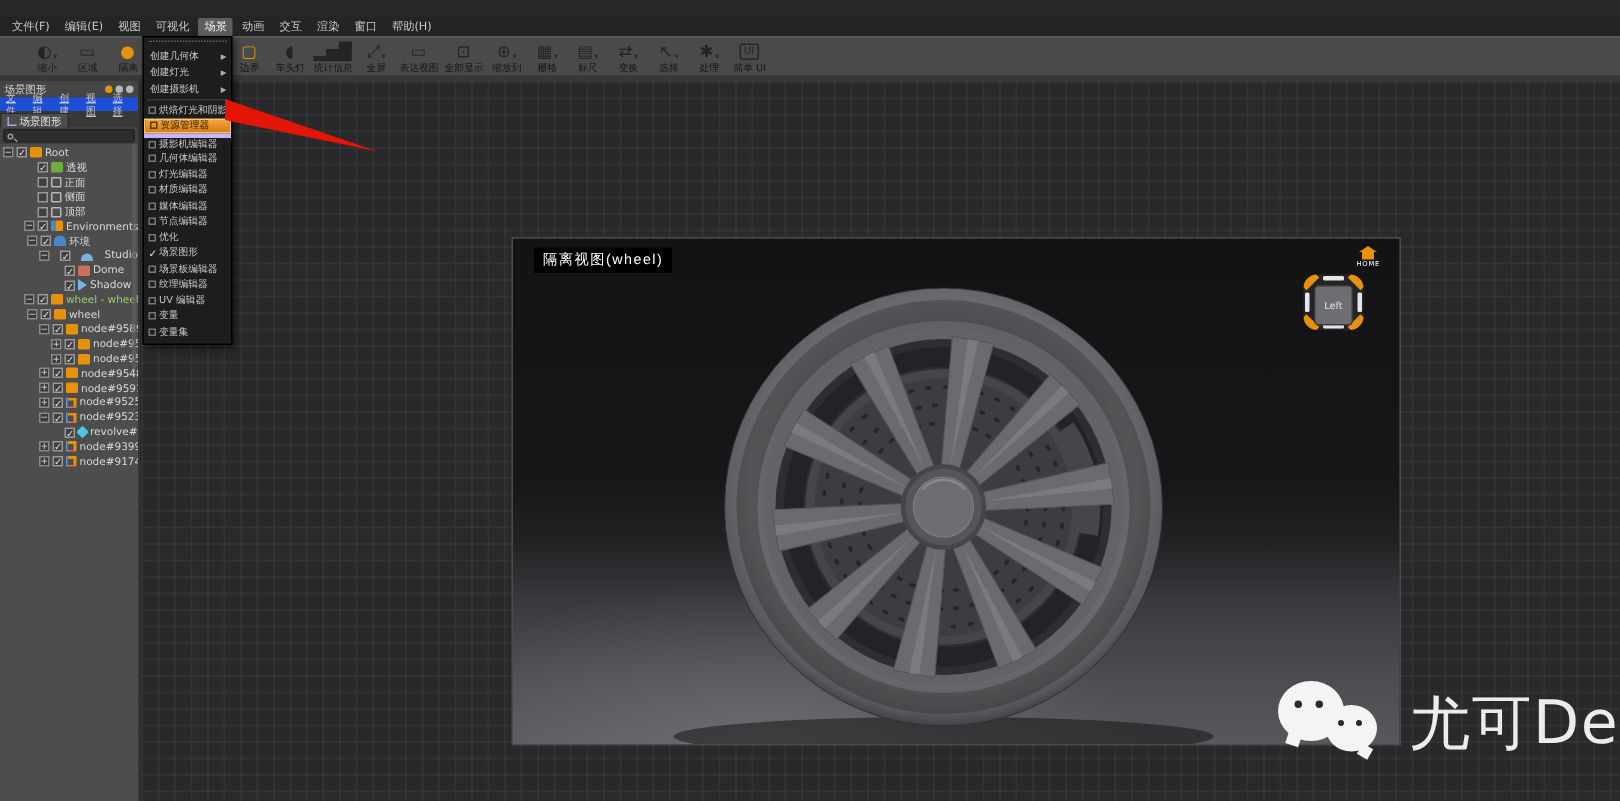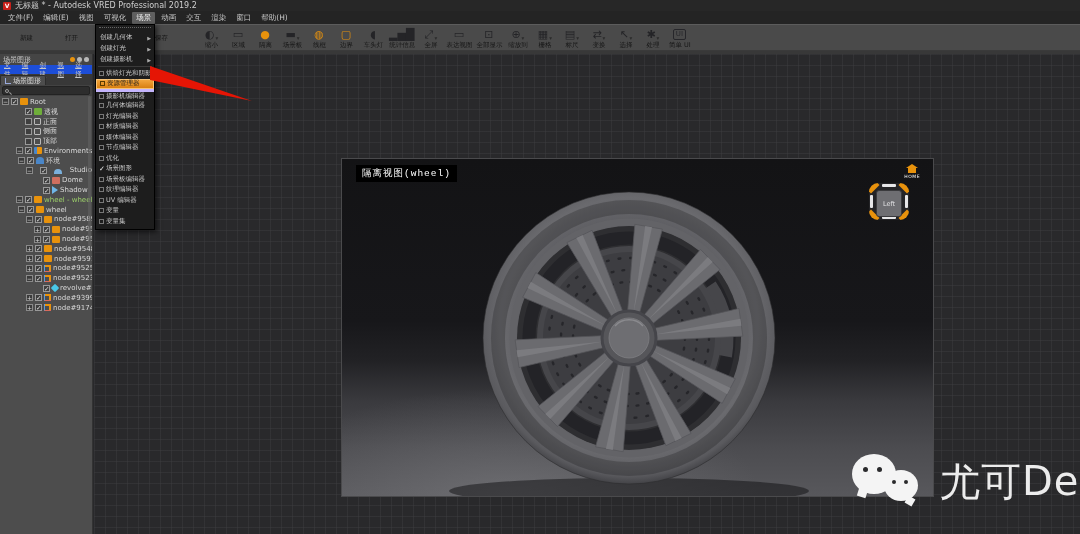--- a/index.html
+++ b/index.html
@@ -75,21 +75,21 @@
   .mdi{position:absolute;left:94px;top:54px;right:0;bottom:0;background-color:#29292b;
     background-image:linear-gradient(rgba(72,72,76,.30) 1px,transparent 1px),
                      linear-gradient(90deg,rgba(72,72,76,.30) 1px,transparent 1px);
     background-size:11px 11px;}
   
   .viewport{position:absolute;left:341px;top:158px;width:593px;height:339px;
     border:1px solid #4a4a4c;overflow:hidden;
     background:radial-gradient(ellipse 420px 180px at 28% 100%,rgba(130,130,134,.50),transparent 60%),
       linear-gradient(180deg,#131315 0%,#17171a 48%,#222225 60%,#3a3a3e 72%,#4c4c50 86%,#58585c 100%);}
   .vp-label{position:absolute;left:14px;top:6px;background:#000;color:#fff;
-    font-family:Liberation Mono, monospace;font-size:9.5px;padding:2px 6px;letter-spacing:1px;}
+    font-family:Liberation Sans, sans-serif;font-size:9.5px;padding:2px 6px;letter-spacing:1px;}
   .homewrap{position:absolute;right:13px;top:5px;display:flex;flex-direction:column;align-items:center;}
   .house{width:8px;height:5px;background:#e8920c;position:relative;margin-top:4px;}
   .house::before{content:"";position:absolute;left:-2px;top:-4px;border-left:6px solid transparent;
     border-right:6px solid transparent;border-bottom:4px solid #e8920c;}
   .home-label{font-size:4.5px;color:#fff;letter-spacing:.5px;margin-top:1px;}
   .navcube{position:absolute;right:24px;top:24px;width:40px;height:37px;border-radius:9px;
     background:#242427;overflow:hidden;box-shadow:0 0 0 1px #151517;}
   .nc-corner{position:absolute;width:12px;height:12px;background:#e8920c;}
   .nc-c1{left:-4px;top:-4px;transform:rotate(45deg);}
   .nc-c2{right:-4px;top:-4px;transform:rotate(45deg);}
@@ -133,59 +133,36 @@
   .bub-small::before,.bub-small::after{content:"";position:absolute;top:10px;width:4px;height:4px;border-radius:50%;background:#2a2a2c;}
   .bub-small::before{left:8px;} .bub-small::after{left:20px;}
   .bub-tail-small{position:absolute;left:56px;top:45px;width:8px;height:8px;background:#f4f4f4;transform:rotate(30deg);}
   .wm-text{font-size:40px;color:#ececec;font-weight:500;letter-spacing:1px;white-space:nowrap;}
 </style>
 </head>
 <body>
 
 <div id="stage">
 
-  <div class="titlebar">
-    <span class="appicon">V</span>
-    <span>无标题 * - Autodesk VRED Professional 2019.2</span>
-  </div>
 
   <div class="menubar">
 
   <span class="mb-item">文件(F)</span>
       <span class="mb-item">编辑(E)</span>
       <span class="mb-item">视图</span>
       <span class="mb-item">可视化</span>
       <span class="mb-item" data-active="true">场景</span>
       <span class="mb-item">动画</span>
       <span class="mb-item">交互</span>
       <span class="mb-item">渲染</span>
       <span class="mb-item">窗口</span>
       <span class="mb-item">帮助(H)</span>
     </div>
 
   <div class="toolbar">
-    <div style="display:flex">
-
-    <div class="fi">
-          <span class="new-file"></span>
-          <span class="flabel">新建</span>
-        </div>
-        <div class="fi">
-          <span class="open-folder"></span>
-          <span class="flabel">打开</span>
-        </div>
-        <div class="fi">
-          <span class="import-file"></span>
-          <span class="flabel">导入</span>
-        </div>
-        <div class="fi">
-          <span class="save-file"></span>
-          <span class="flabel">保存</span>
-        </div>
-      </div>
     <div style="display:flex;margin-left:14px">
 
     <div class="vi" title="缩小">
           <span class="vg">
             <span class="glyph">◐</span>
             <span class="va">▾</span>
           </span>
           <span class="vl">缩小</span>
         </div>
         <div class="vi" title="区域">

